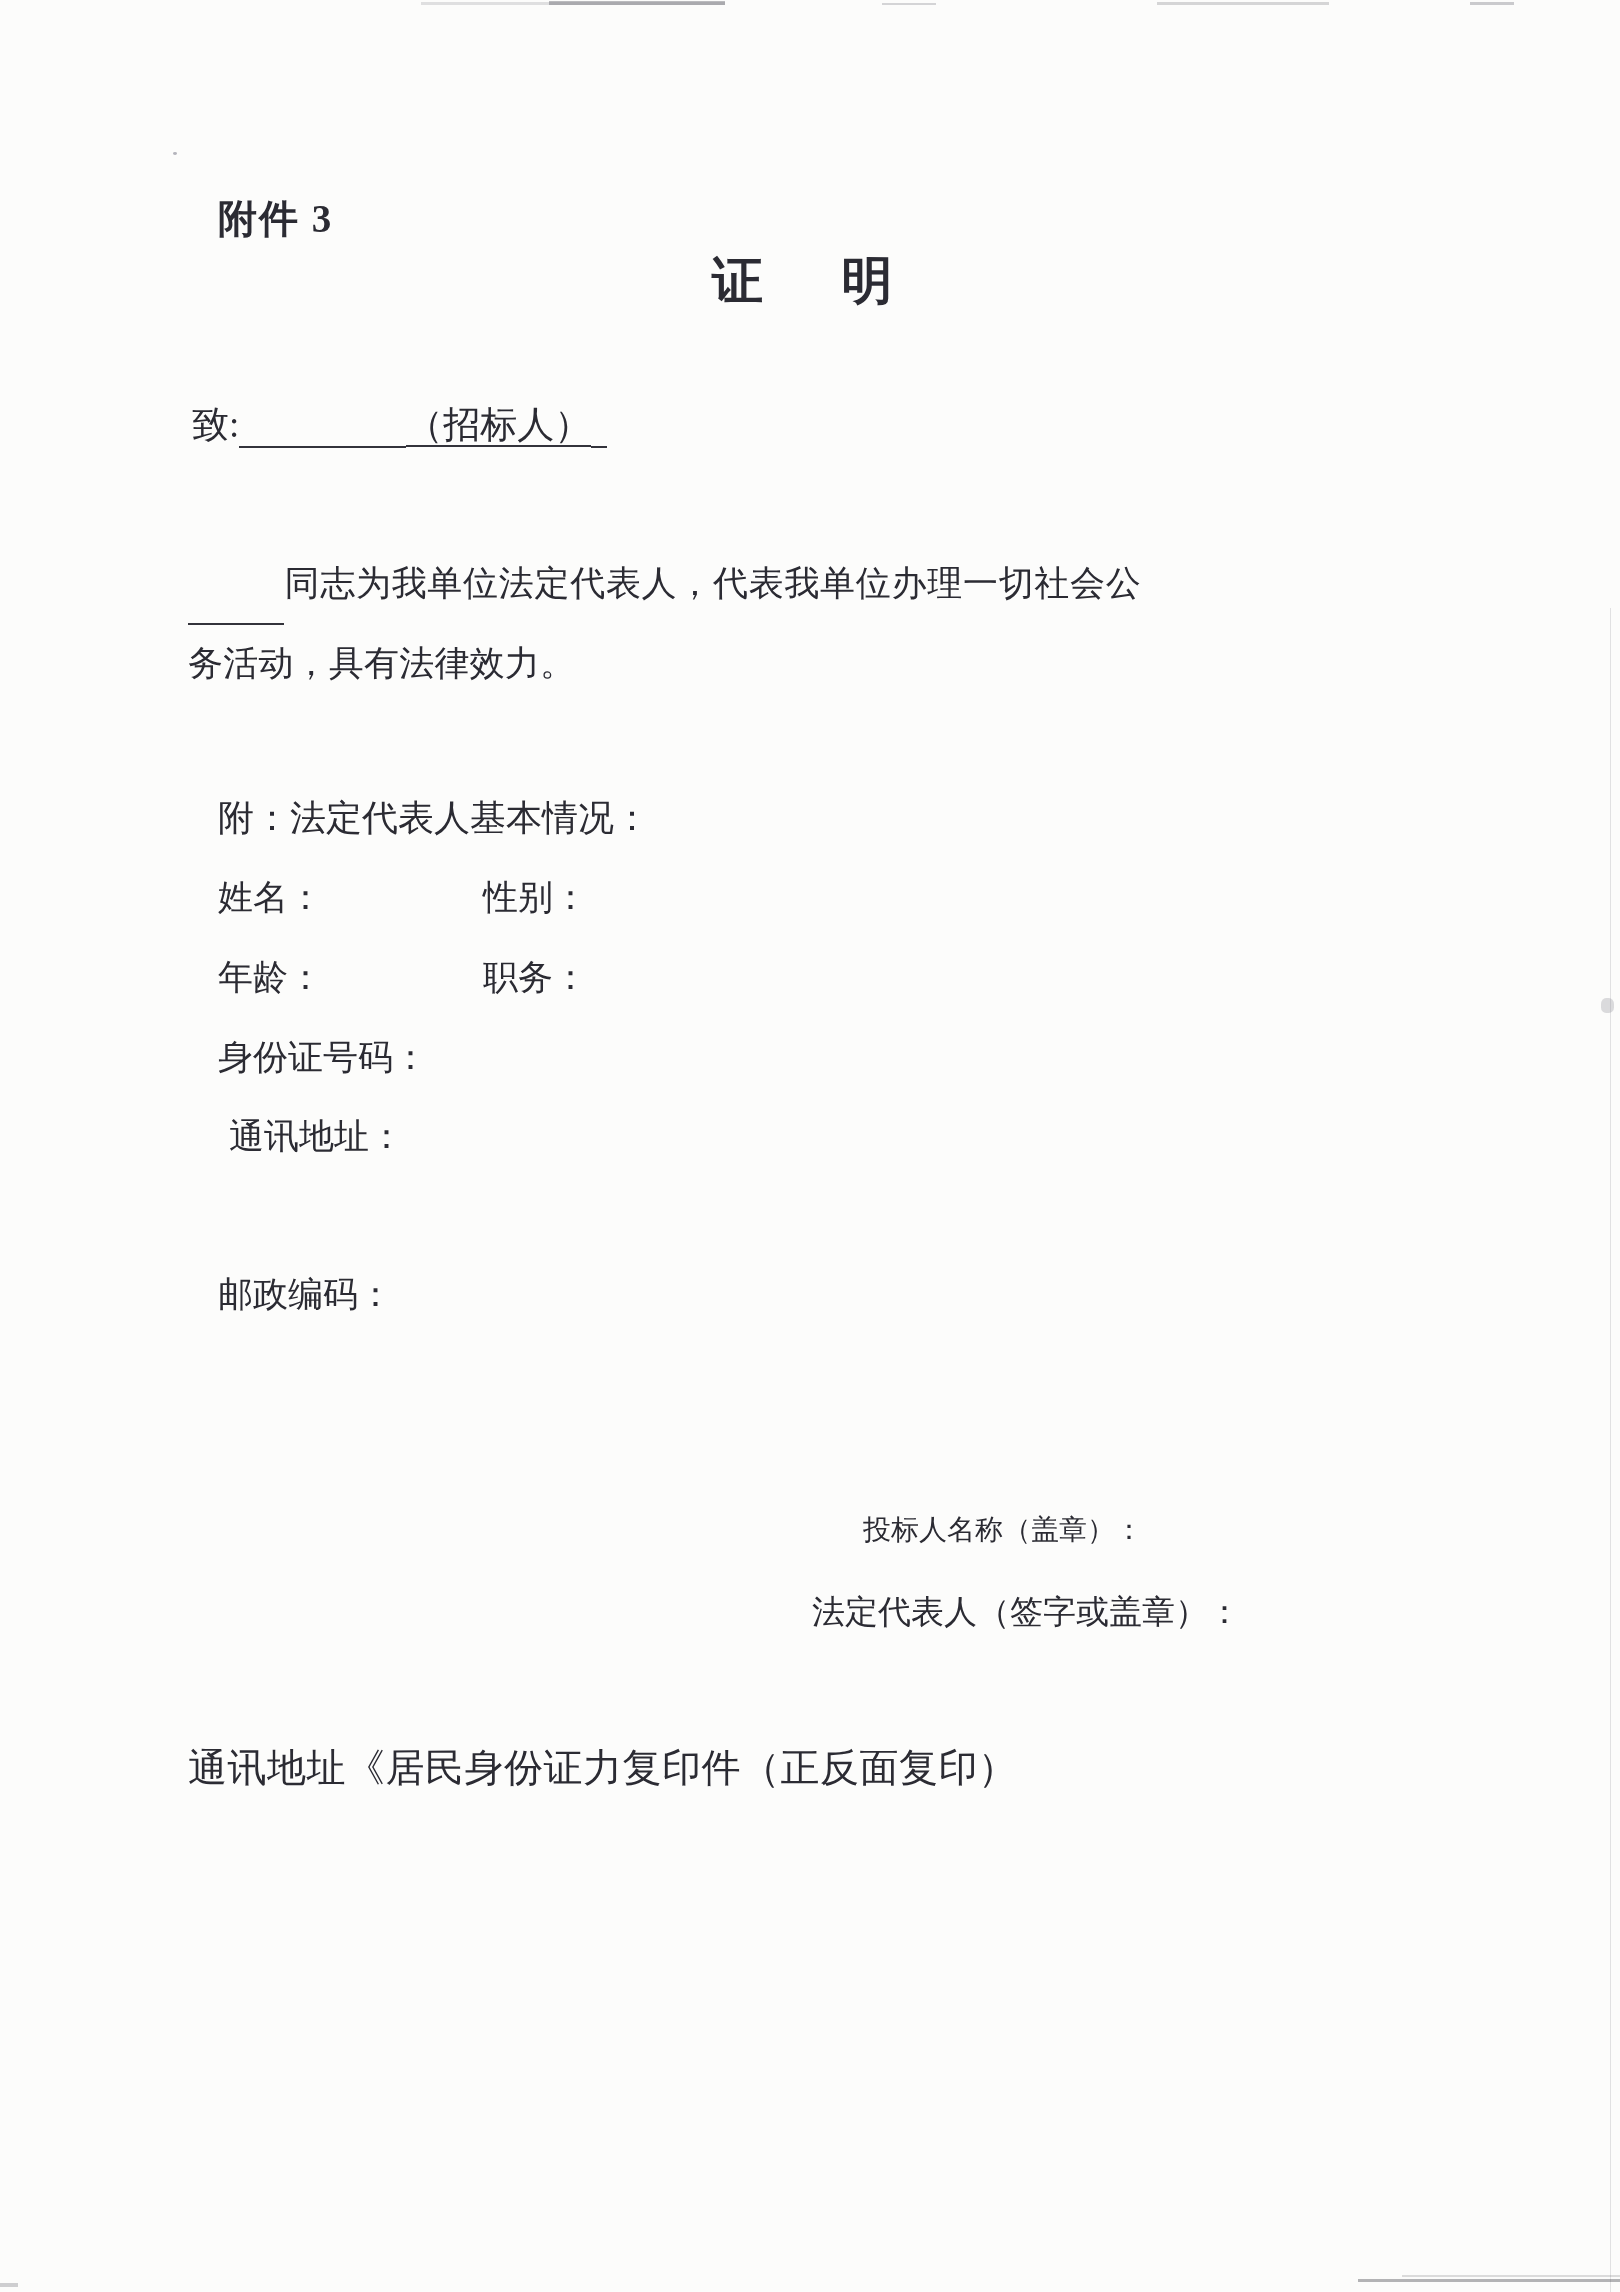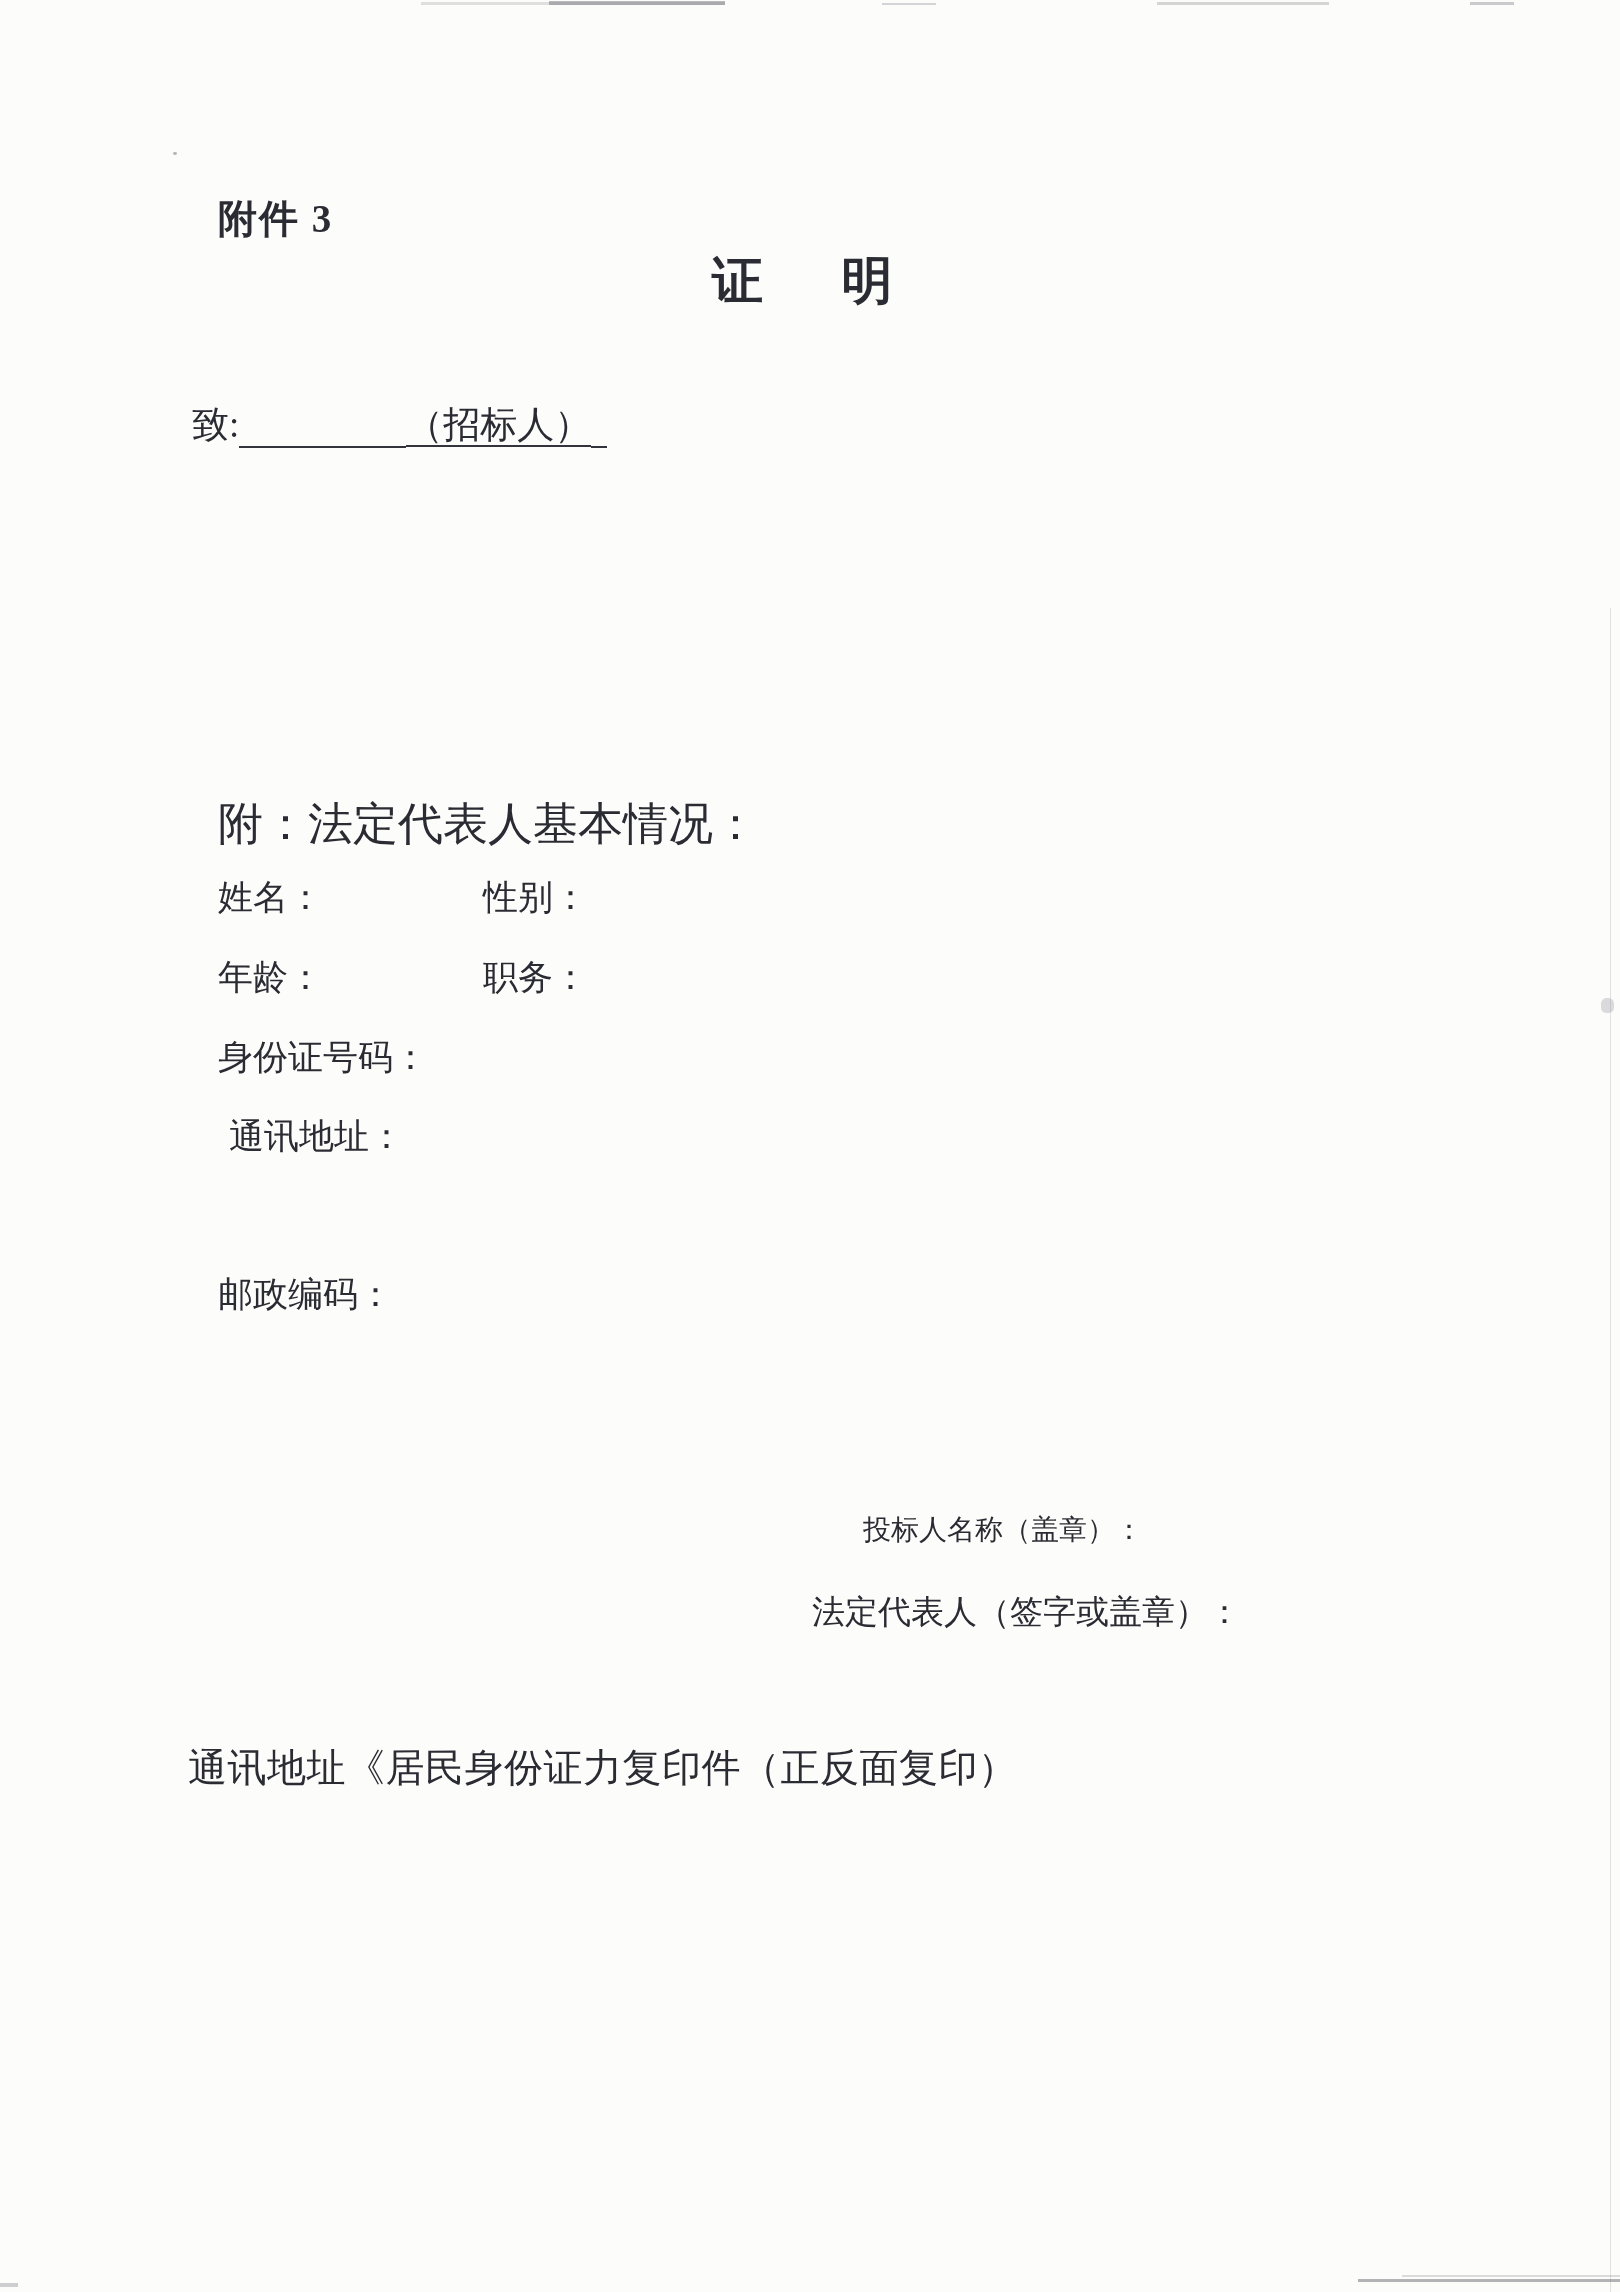--- a/index.html
+++ b/index.html
@@ -52,21 +52,21 @@
     width: 953px;
     font-size: 35px;
     line-height: 78px;
     text-align: justify;
     letter-spacing: 0.2px;
   }
   .para-blank { width: 96px; border-bottom: 2.9px solid #33333b; }
 
   .info-heading {
     left: 218px; top: 794px;
-    font-size: 45px;
+    font-size: 36px;
     white-space: nowrap;
   }
   .info-row {
     left: 218px;
     width: 686px;
     font-size: 35px;
     white-space: nowrap;
   }
   .row-1 { top: 874px; }
   .row-2 { top: 954px; }
@@ -126,20 +126,21 @@
   <div class="artifact edge-bottom-1"></div>
   <div class="artifact edge-bottom-2"></div>
   <div class="artifact corner-bl"></div>
 
   <div class="abs attachment-label">附件 3</div>
 
   <div class="abs doc-title">证　明</div>
 
   <div class="abs to-line"><span>致:</span><span class="blank to-blank">&nbsp;</span><span class="uline">（招标人）</span><span class="blank to-tail">&nbsp;</span></div>
 
+  <div class="abs body-para"><span class="blank para-blank">&nbsp;</span><span>同志为我单位法定代表人，代表我单位办理一切社会公务活动，具有法律效力。</span></div>
 
   <div class="abs info-heading">附：法定代表人基本情况：</div>
 
   <div class="abs info-row row-1">
     <span>姓名：</span>
     <span class="col-right">性别：</span>
   </div>
   <div class="abs info-row row-2">
     <span>年龄：</span>
     <span class="col-right">职务：</span>

